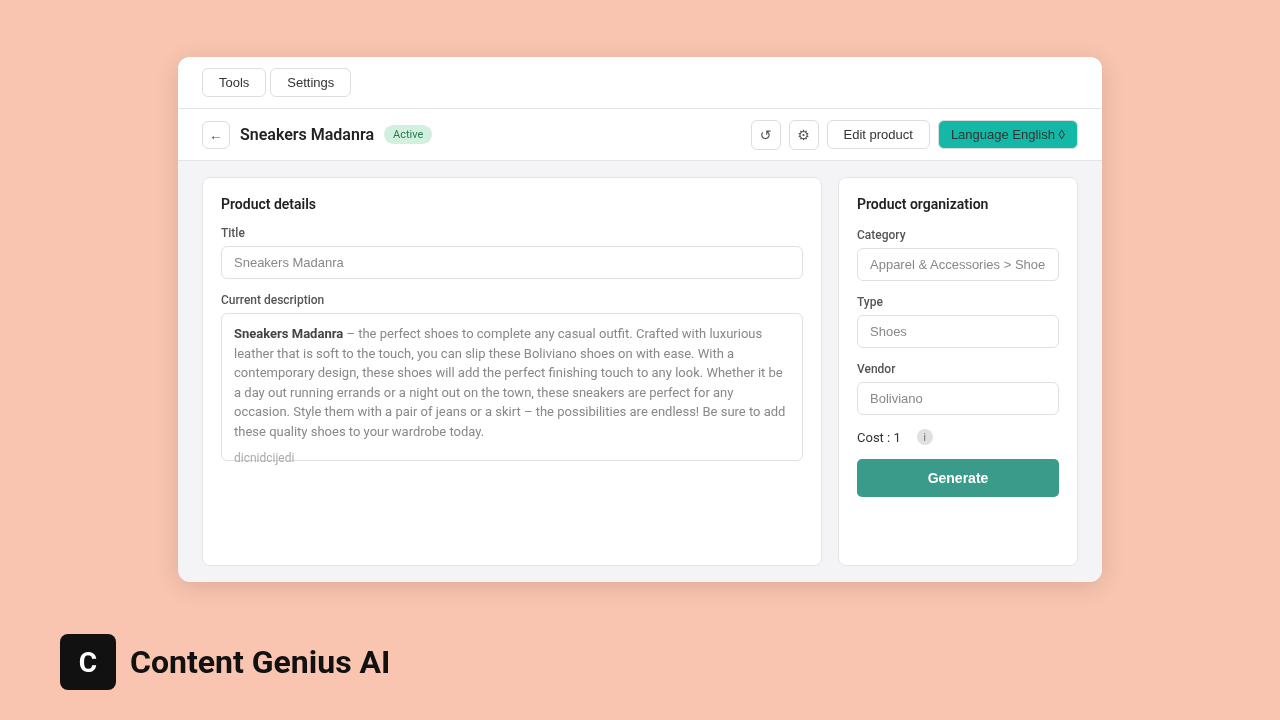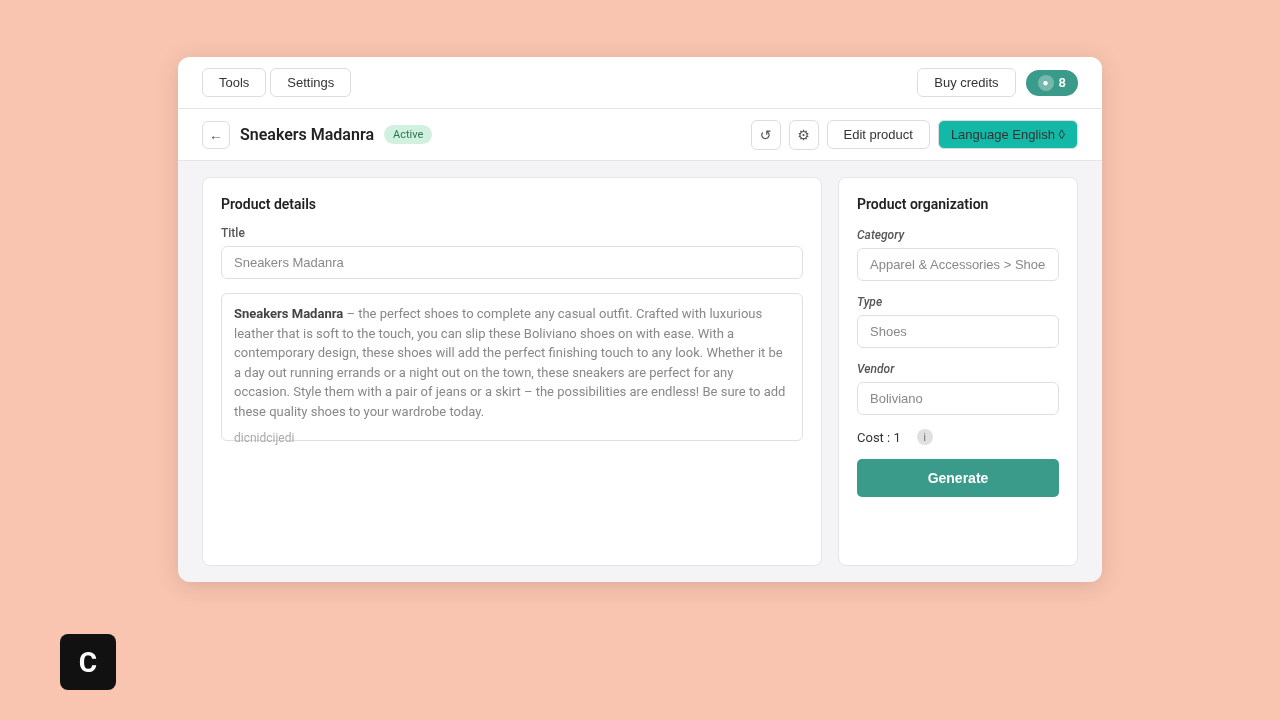--- a/index.html
+++ b/index.html
@@ -276,21 +276,20 @@
       margin-bottom: 16px;
     }
     .org-field {
       margin-bottom: 14px;
     }
     .org-field-label {
       font-size: 12px;
       color: #555;
       margin-bottom: 6px;
       font-weight: 500;
-      font-style: italic;
     }
     .org-input {
       width: 100%;
       padding: 8px 12px;
       border: 1px solid #e0e0e0;
       border-radius: 6px;
       font-size: 13px;
       color: #888;
       background: white;
       outline: none;
@@ -332,27 +331,20 @@
   </style>
 </head>
 <body>
 
 <div class="app-window">
 
   <div class="top-nav">
     <div class="nav-left">
       <button class="nav-btn">Tools</button>
       <button class="nav-btn">Settings</button>
-    </div>
-    <div class="nav-right">
-      <button class="buy-credits-btn">Buy credits</button>
-      <div class="credits-badge">
-        <div class="credits-icon">●</div>
-        <span>8</span>
-      </div>
     </div>
   </div>
 
   <div class="page-header">
     <div class="page-header-left">
       <button class="back-btn">←</button>
       <span class="page-title">Sneakers Madanra</span>
       <span class="status-badge">Active</span>
     </div>
     <div class="page-header-right">
@@ -364,20 +356,21 @@
   </div>
 
   <div class="main-content">
 
     <div class="left-panel">
       <div class="panel-title">Product details</div>
 
       <div class="field-label">Title</div>
       <input class="text-input" type="text" value="Sneakers Madanra" style="">
 
+      <div class="desc-field-label">Current description</div>
       <div class="desc-textarea">
         <div class="desc-content">
           <span class="desc-bold">Sneakers Madanra</span><span> – the perfect shoes to complete any casual outfit. Crafted with luxurious leather that is soft to the touch, you can slip these Boliviano shoes on with ease. With a contemporary design, these shoes will add the perfect finishing touch to any look. Whether it be a day out running errands or a night out on the town, these sneakers are perfect for any occasion. Style them with a pair of jeans or a skirt – the possibilities are endless! Be sure to add these quality shoes to your wardrobe today.</span>
         </div>
         <div class="desc-id">dicnidcijedi</div>
       </div>
     </div>
 
     <div class="right-panel">
       <div class="org-title">Product organization</div>
@@ -405,13 +398,14 @@
       <button class="generate-btn">Generate</button>
     </div>
   </div>
 
 </div>
 
 <div class="bottom-branding">
   <div class="brand-logo">
     <span>C</span>
   </div>
+  <span class="brand-title">Content Genius AI</span>
 </div>
 
 </body></html>

